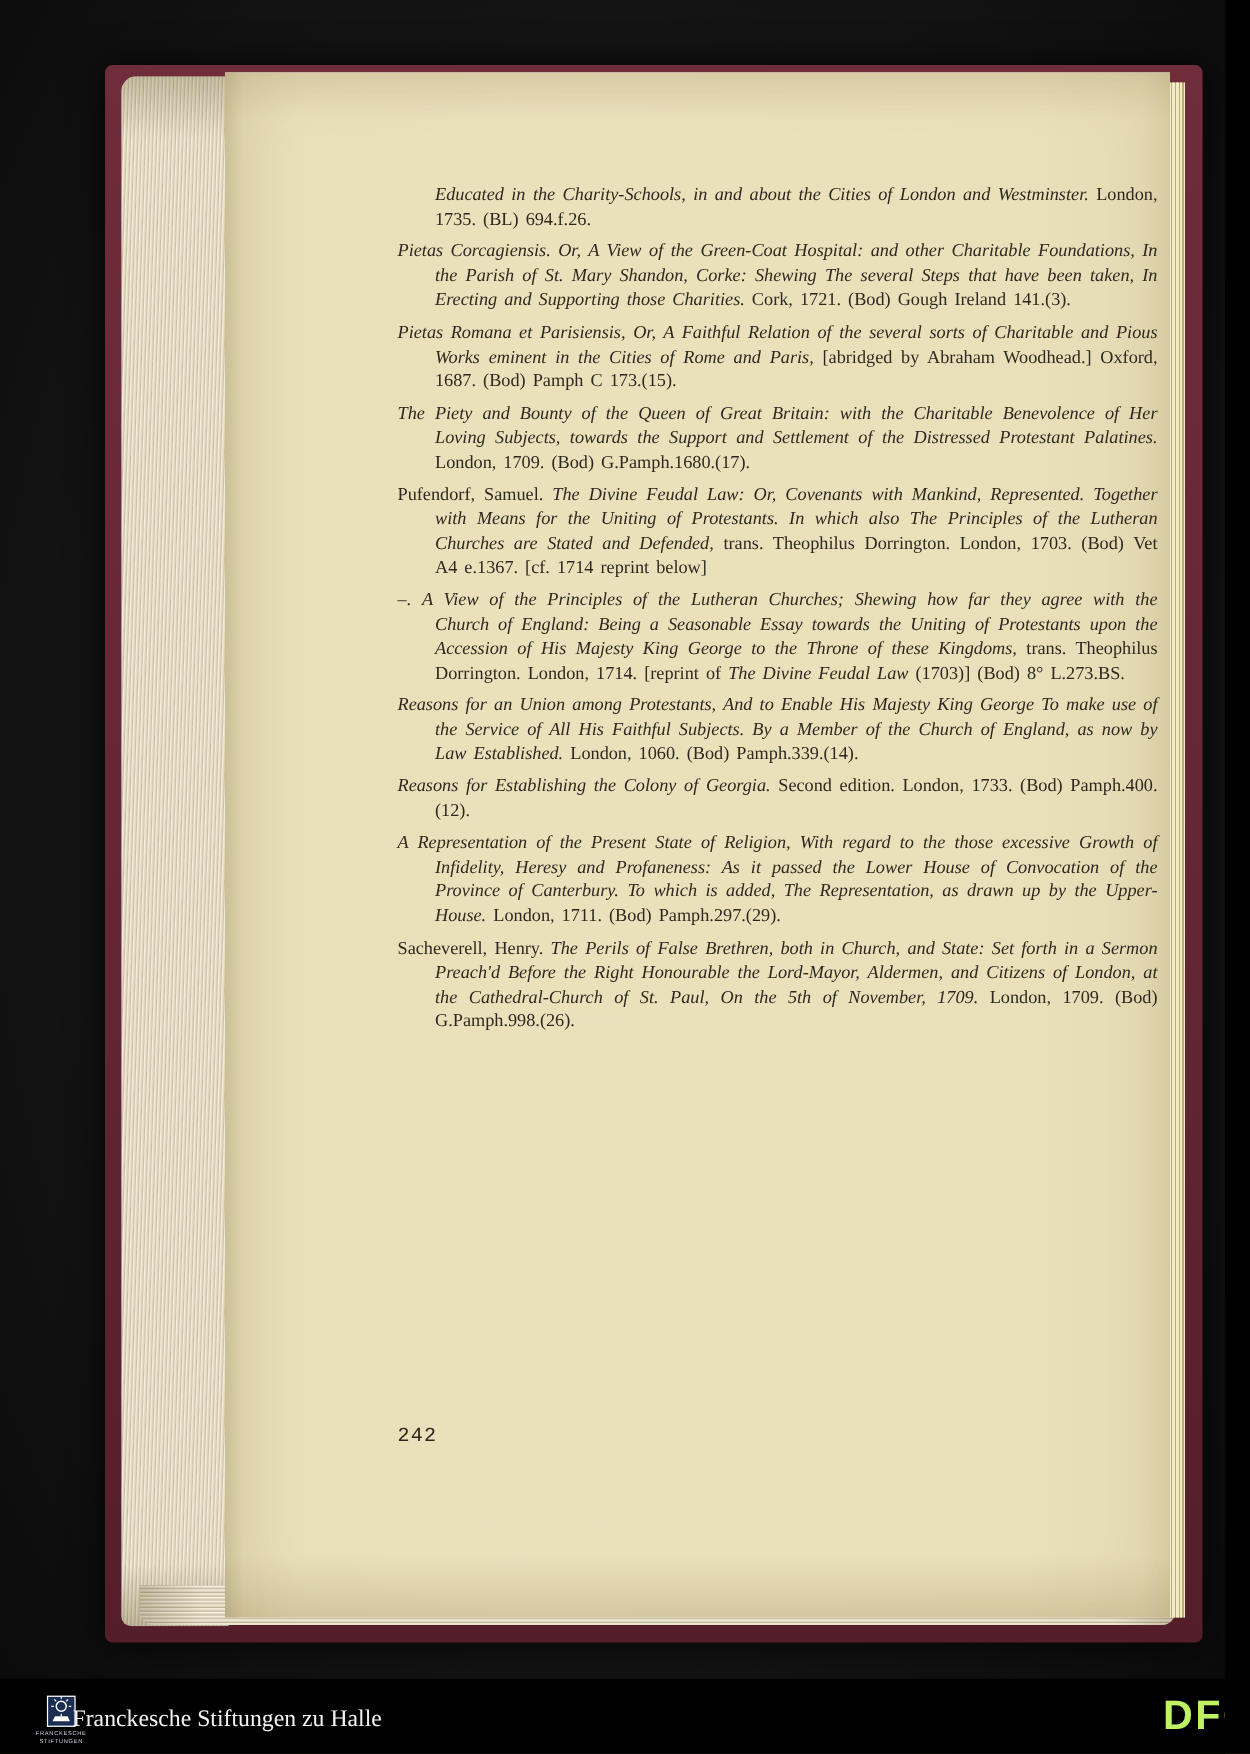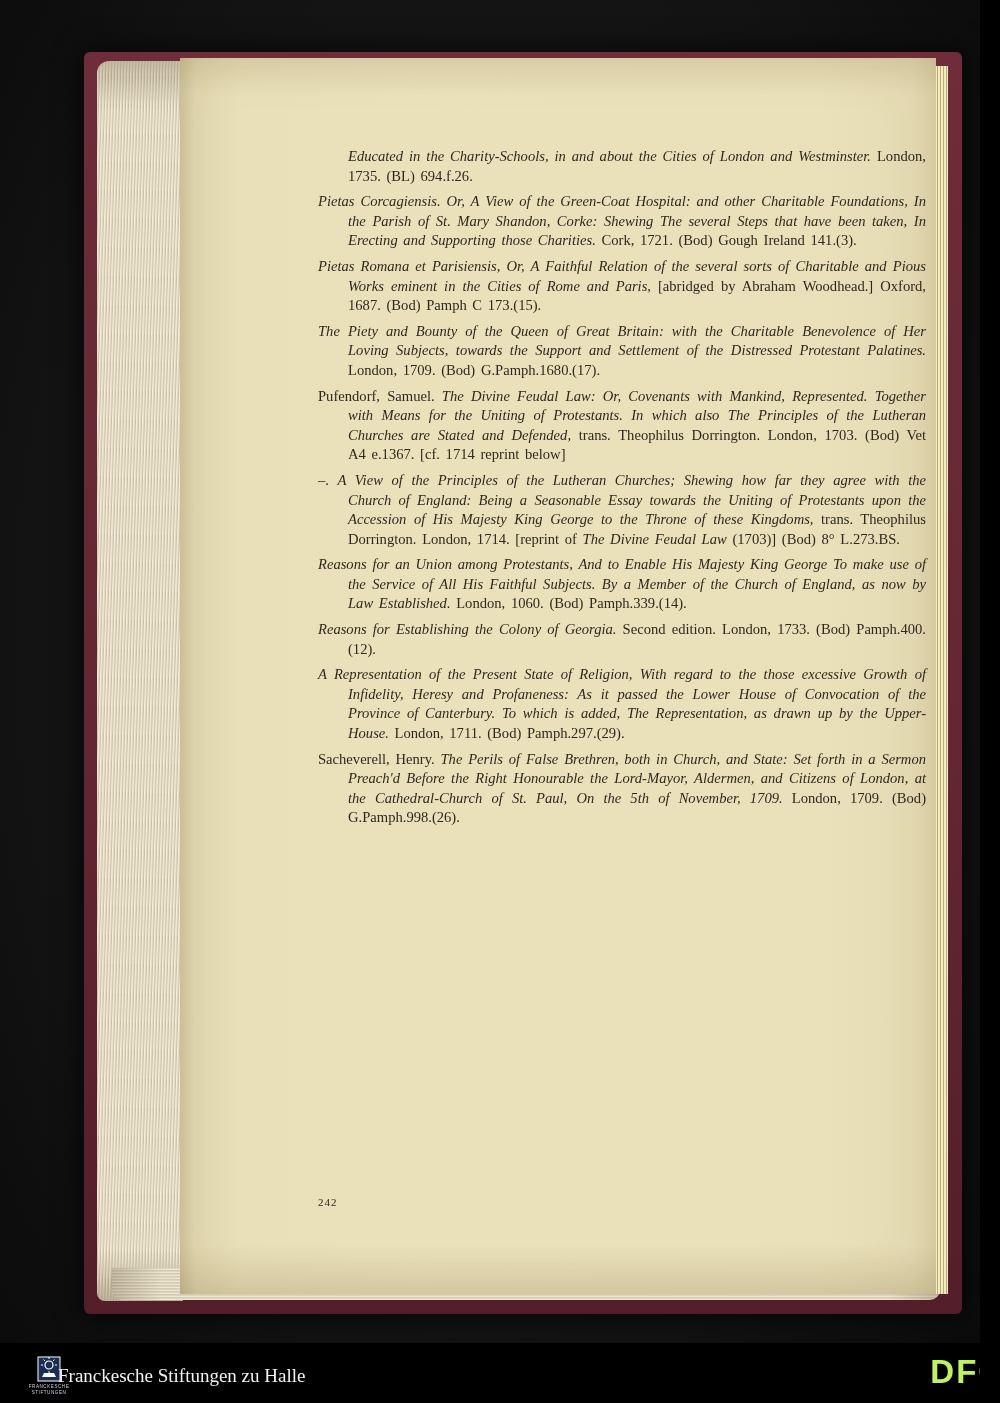--- a/index.html
+++ b/index.html
@@ -54,22 +54,22 @@
   .entry {
     margin:0 0 6px 0;
     padding-left:30px; text-indent:-30px;
     text-align:justify;
     font-size:14.6px; line-height:19.6px;
     word-spacing:2px;
   }
   .entry.cont { text-indent:0; }
   .it { font-style:italic; }
   .page-number {
-    position:absolute; left:318px; top:1196px;
-    font-size:11px; color:#2e2820; letter-spacing:1px;
+    position:absolute; left:318px; top:1140px;
+    font-size:16px; color:#2e2820; letter-spacing:1px;font-family:Liberation Mono, monospace;
   }
   
   .footer-bar {
     position:absolute; left:0; bottom:0; width:1000px; height:60px;
     background:#000;
     padding-left:28px;
   }
   .fr-logo {
     position:absolute; left:26px; bottom:8px; width:46px; text-align:center;
   }

